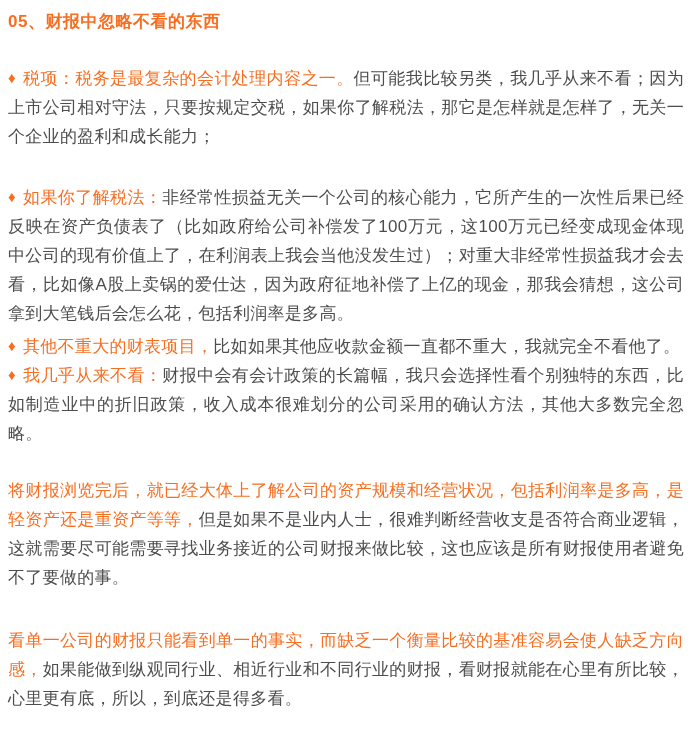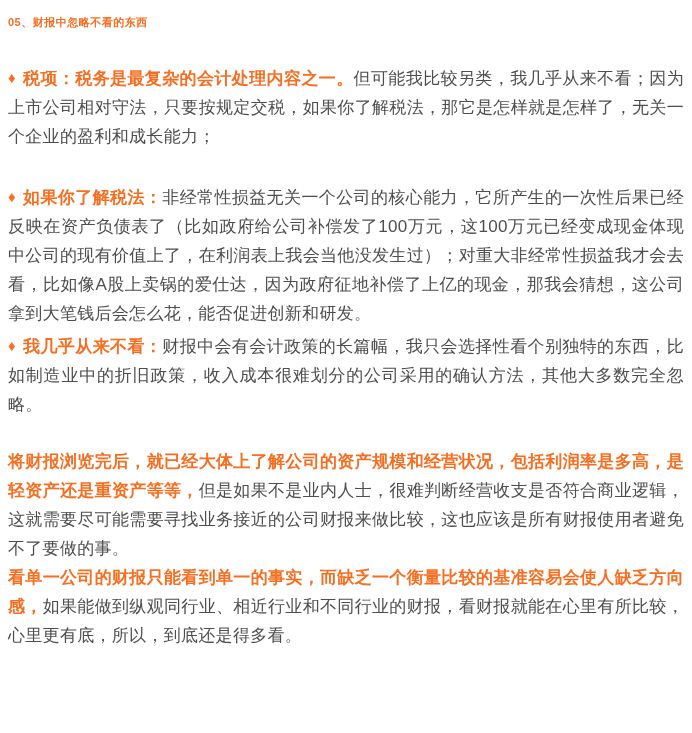--- a/index.html
+++ b/index.html
@@ -15,63 +15,64 @@
   }
   .page {
     box-sizing: border-box;
     width: 692px;
     padding: 10px 8px 0 8px;
     --accent: #f86e21;
     --body-text: #4d4d4d;
   }
   .sec-heading {
     margin: 0 0 30px 0;
-    font-size: 11px;
+    font-size: 17px;
     line-height: 24px;
     font-weight: bold;
     letter-spacing: 0.5px;
     color: var(--accent);
   }
   .para {
     margin: 0;
     font-size: 17px;
     line-height: 29px;
     letter-spacing: 0.3px;
     color: var(--body-text);
     text-align: justify;
   }
   .para .hl {
     color: var(--accent);
-    font-weight: bold;
+    font-weight: normal;
   }
   .para .bullet {
     display: inline-block;
     margin-right: 7px;
     font-size: 15px;
     transform: translateY(-1px);
   }
   .mb-xl { margin-bottom: 32px; }
   .mb-lg { margin-bottom: 28px; }
-  .mb-md { }
+  .mb-md { margin-bottom: 34px; }
   .mb-xs { margin-bottom: 4px; }
   .mb-0  { margin-bottom: 0; }
   .h-mb  { margin-bottom: 26px; }
 </style>
 </head>
 <body style="background: rgb(255, 255, 255);">
 
 <div class="page" style="--accent: #f86e21; --body-text: #4d4d4d;">
 
   <section>
     <h2 class="sec-heading">05、财报中忽略不看的东西</h2>
 
     <p class="para mb-xl"><span class="hl"><span class="bullet">♦</span><span>税项：税务是最复杂的会计处理内容之一。</span></span><span>但可能我比较另类，我几乎从来不看；因为上市公司相对守法，只要按规定交税，如果你了解税法，那它是怎样就是怎样了，无关一个企业的盈利和成长能力；</span></p>
 
-    <p class="para mb-xs"><span class="hl"><span class="bullet">♦</span><span>如果你了解税法：</span></span><span>非经常性损益无关一个公司的核心能力，它所产生的一次性后果已经反映在资产负债表了（比如政府给公司补偿发了100万元，这100万元已经变成现金体现中公司的现有价值上了，在利润表上我会当他没发生过）；对重大非经常性损益我才会去看，比如像A股上卖锅的爱仕达，因为政府征地补偿了上亿的现金，那我会猜想，这公司拿到大笔钱后会怎么花，能否促进创新和研发。</span></p>
+    <p class="para mb-xs"><span class="hl"><span class="bullet">♦</span><span>如果你了解税法：</span></span><span>非经常性损益无关一个公司的核心能力，它所产生的一次性后果已经反映在资产负债表了（比如政府给公司补偿发了100万元，这100万元已经变成现金体现中公司的现有价值上了，在利润表上我会当他没发生过）；对重大非经常性损益我才会去看，比如像A股上卖锅的爱仕达，因为政府征地补偿了上亿的现金，那我会猜想，这公司拿到大笔钱后会怎么花，包括利润率是多高。</span></p>
 
+    <p class="para mb-0"><span class="hl"><span class="bullet">♦</span><span>其他不重大的财表项目，</span></span><span>比如如果其他应收款金额一直都不重大，我就完全不看他了。</span></p>
 
     <p class="para mb-lg"><span class="hl"><span class="bullet">♦</span><span>我几乎从来不看：</span></span><span>财报中会有会计政策的长篇幅，我只会选择性看个别独特的东西，比如制造业中的折旧政策，收入成本很难划分的公司采用的确认方法，其他大多数完全忽略。</span></p>
   </section>
 
   <section>
 
     <p class="para mb-md"><span class="hl">将财报浏览完后，就已经大体上了解公司的资产规模和经营状况，包括利润率是多高，是轻资产还是重资产等等，</span><span>但是如果不是业内人士，很难判断经营收支是否符合商业逻辑，这就需要尽可能需要寻找业务接近的公司财报来做比较，这也应该是所有财报使用者避免不了要做的事。</span></p>
 
     <p class="para mb-0"><span class="hl">看单一公司的财报只能看到单一的事实，而缺乏一个衡量比较的基准容易会使人缺乏方向感，</span><span>如果能做到纵观同行业、相近行业和不同行业的财报，看财报就能在心里有所比较，心里更有底，所以，到底还是得多看。</span></p>
   </section>

